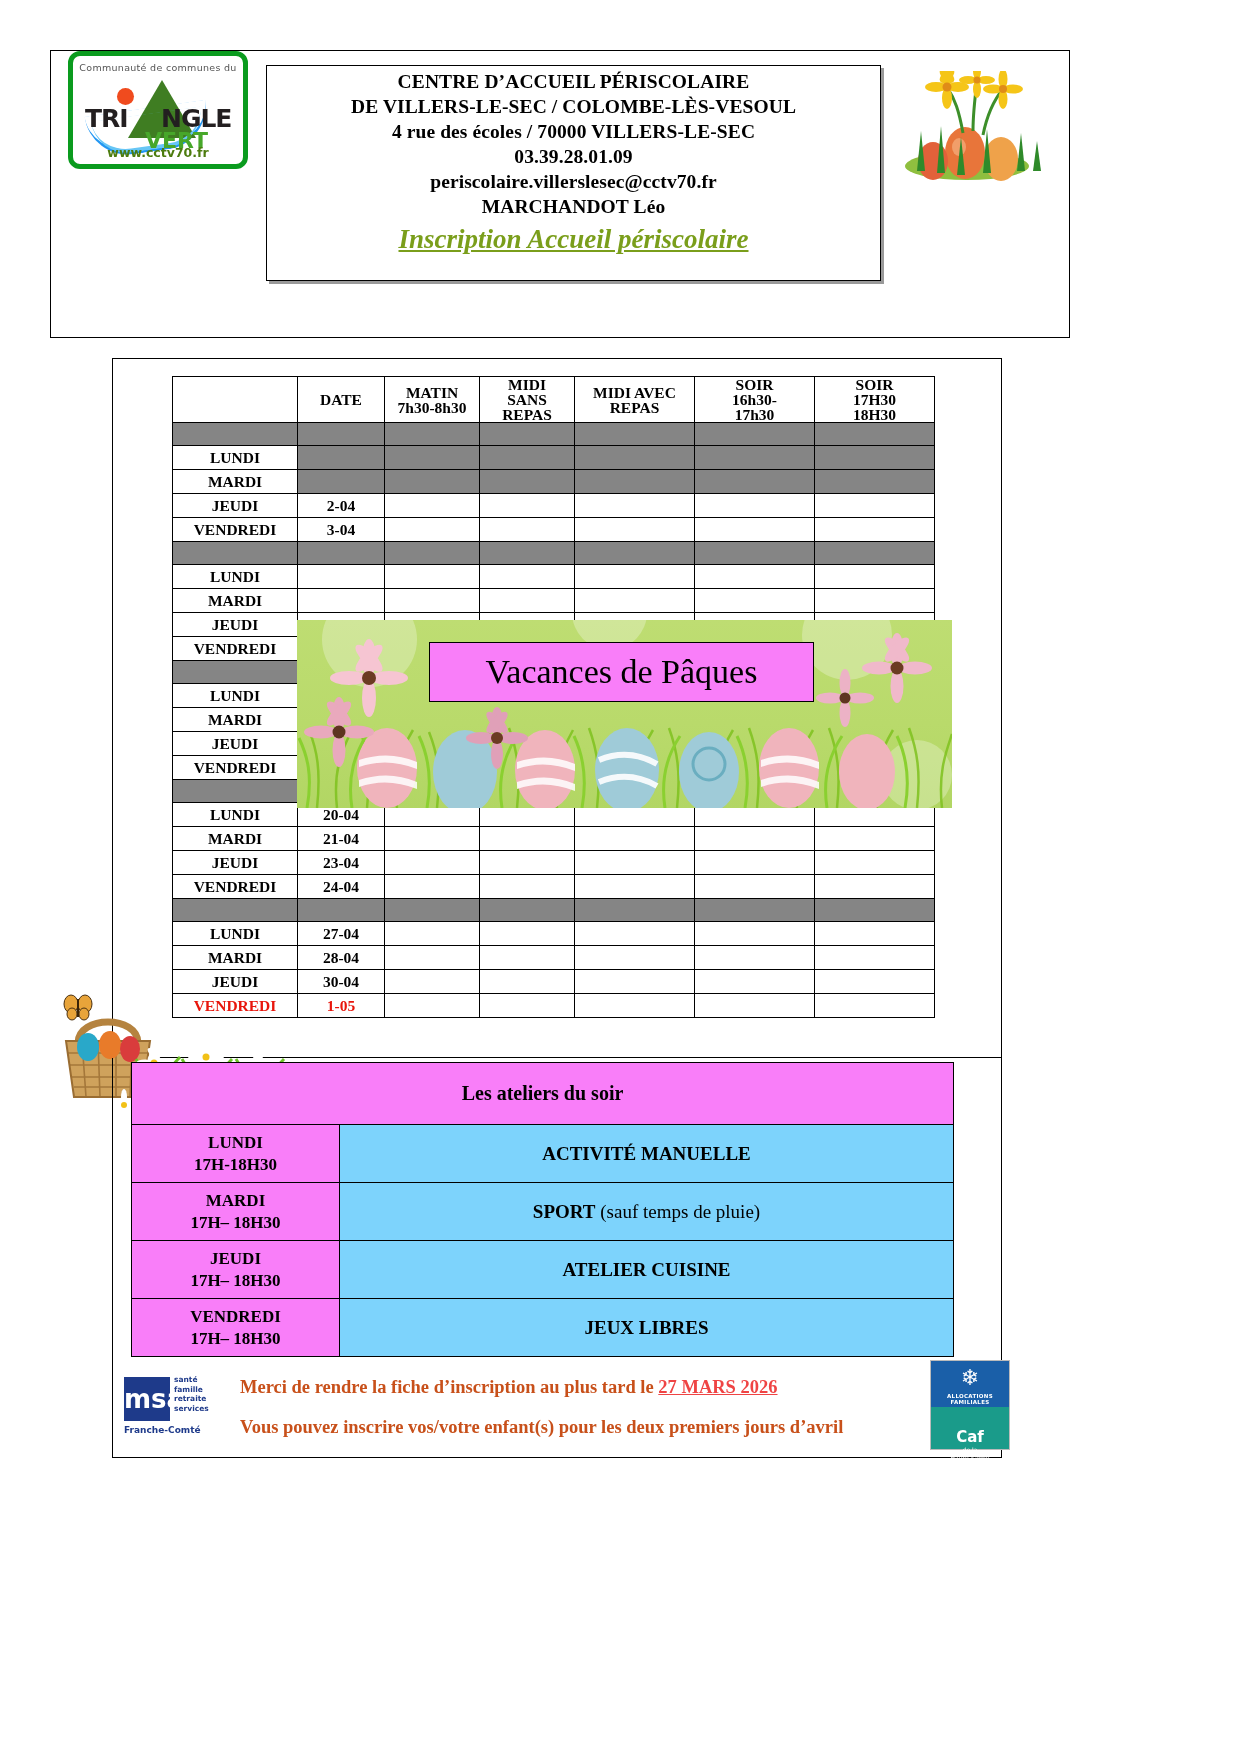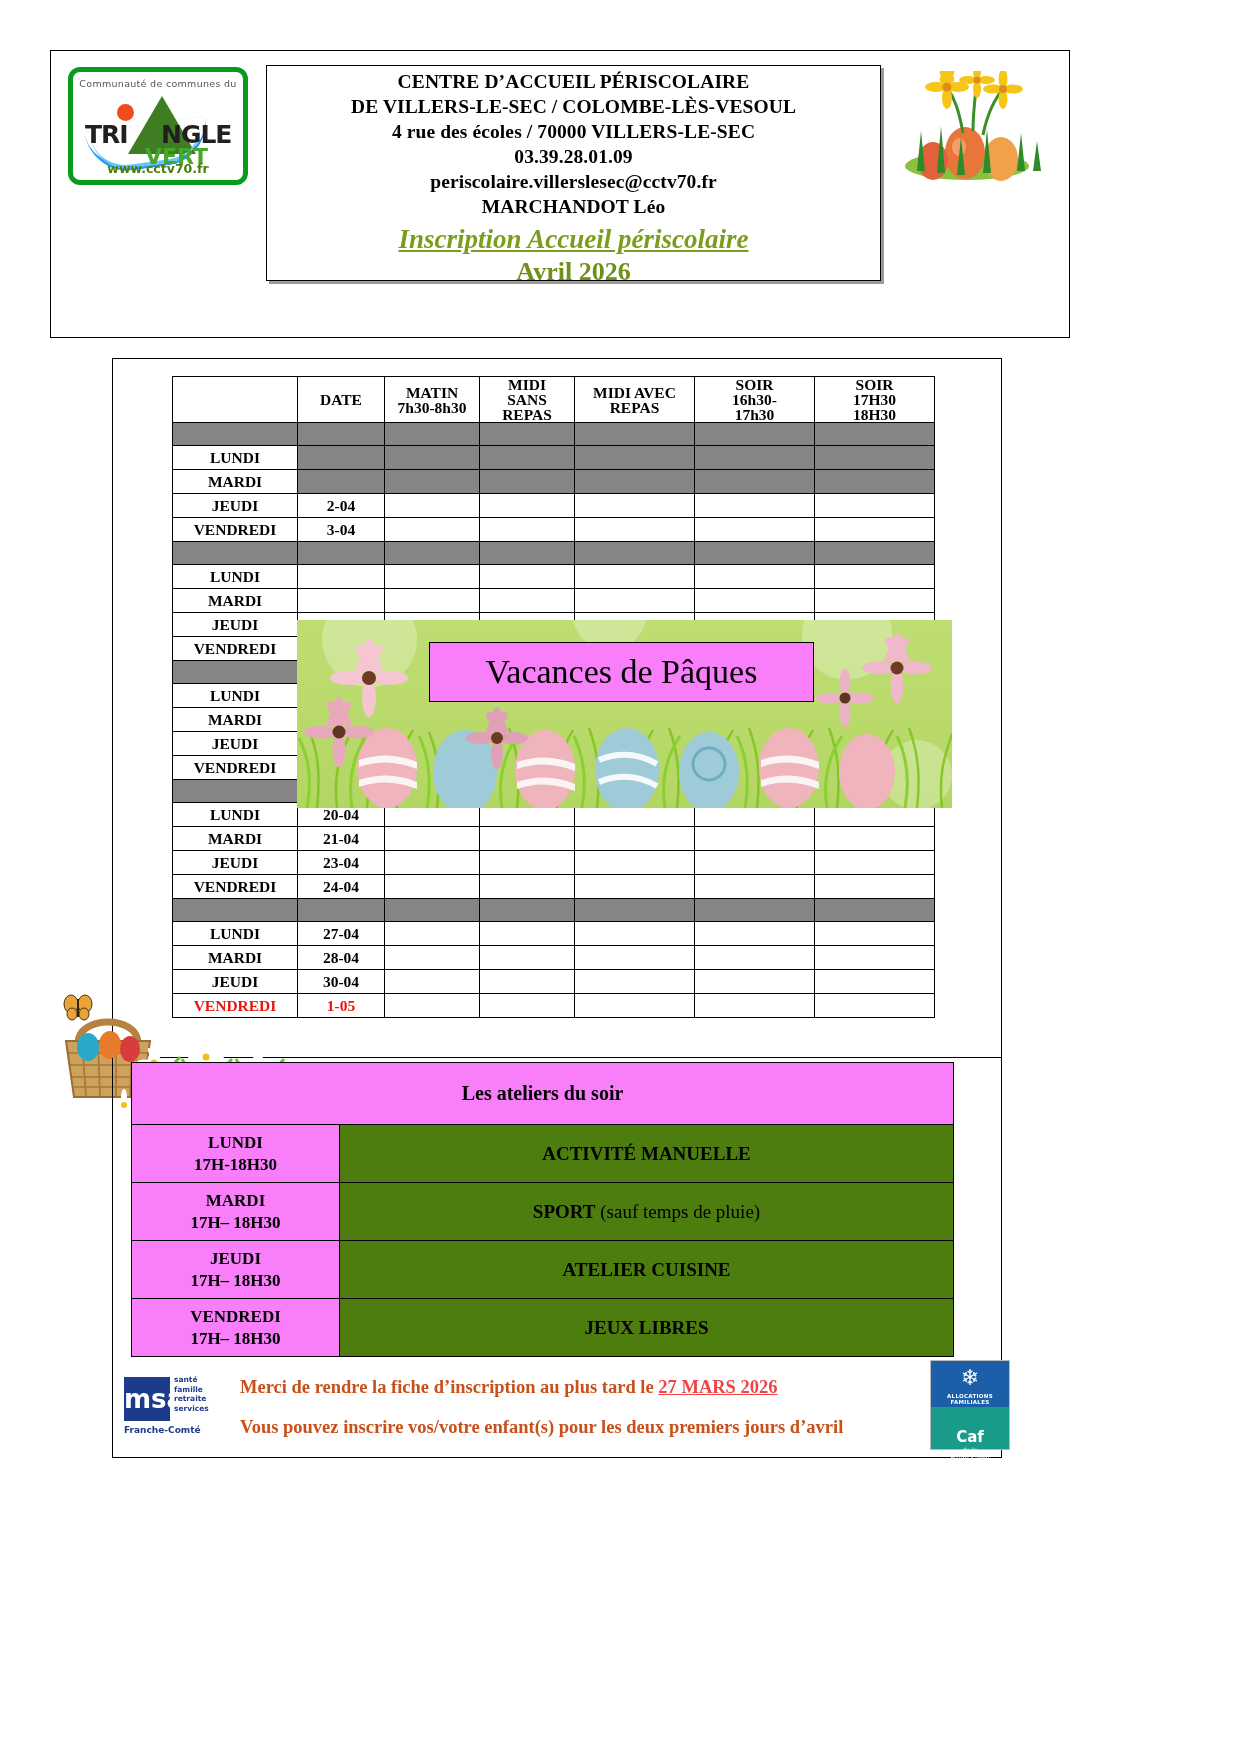--- a/index.html
+++ b/index.html
@@ -12,21 +12,21 @@
     position:relative;
     overflow:hidden;
   }
 
   
   .header-box{
     position:absolute; left:50px; top:50px; width:1020px; height:288px;
     border:1.5px solid #000;
   }
   .logo-wrap{
-    position:absolute; left:17px; top:16px; width:212px; height:118px;
+    position:absolute; left:17px; top:0; width:212px; height:118px;
   }
   .logo-card{
     width:180px;height:118px;border:5px solid #0a9b1e;border-radius:12px;
     background:#fff;position:relative;overflow:hidden;
   }
   .logo-top{
     position:absolute;top:6px;left:0;width:100%;text-align:center;
     font-family:"DejaVu Sans", sans-serif;font-size:9.5px;color:#555;letter-spacing:.3px;
   }
   .logo-tri{
@@ -141,21 +141,21 @@
   }
   table.atel td{border:1.5px solid #000;}
   .atel-title{
     width:782px;height:62px;background:#f97ef9;
     font-size:20px;font-weight:bold;
   }
   .atel-left{
     width:208px;background:#f97ef9;font-size:17px;font-weight:bold;line-height:22px;
   }
   .atel-right{
-    width:614px;background:#4d7c0f;font-size:19px;font-weight:bold;
+    width:614px;background:#7dd3fc;font-size:19px;font-weight:bold;
   }
   .atel-row td{height:58px;}
   .norm{font-weight:normal;}
 
   
   .basket{position:absolute;left:58px;top:985px;width:270px;height:135px;}
 
   
   .msa-logo{
     position:absolute;left:124px;top:1375px;width:108px;height:62px;
@@ -224,21 +224,20 @@
   </div>
 
   <div class="title-box">
     <div class="title-line">CENTRE D’ACCUEIL PÉRISCOLAIRE</div>
     <div class="title-line">DE VILLERS-LE-SEC / COLOMBE-LÈS-VESOUL</div>
     <div class="title-line">4 rue des écoles / 70000 VILLERS-LE-SEC</div>
     <div class="title-line">03.39.28.01.09</div>
     <div class="title-line">periscolaire.villerslesec@cctv70.fr</div>
     <div class="title-line">MARCHANDOT Léo</div>
     <div class="title-insc">Inscription Accueil périscolaire</div>
-    <div class="title-month">Avril  2026</div>
   </div>
 
   <div class="deco-easter">
     <svg width="160" height="110" viewBox="0 0 160 110">
       <ellipse cx="70" cy="95" rx="62" ry="14" fill="#8fbf3f"></ellipse>
       <ellipse cx="68" cy="82" rx="20" ry="26" fill="#e8753a"></ellipse>
       <ellipse cx="62" cy="76" rx="7" ry="9" fill="#f7b98a" opacity=".6"></ellipse>
       <ellipse cx="104" cy="88" rx="17" ry="22" fill="#efa24a"></ellipse>
       <ellipse cx="36" cy="90" rx="15" ry="19" fill="#e2613a"></ellipse>
       <g fill="#2f8a2a">

